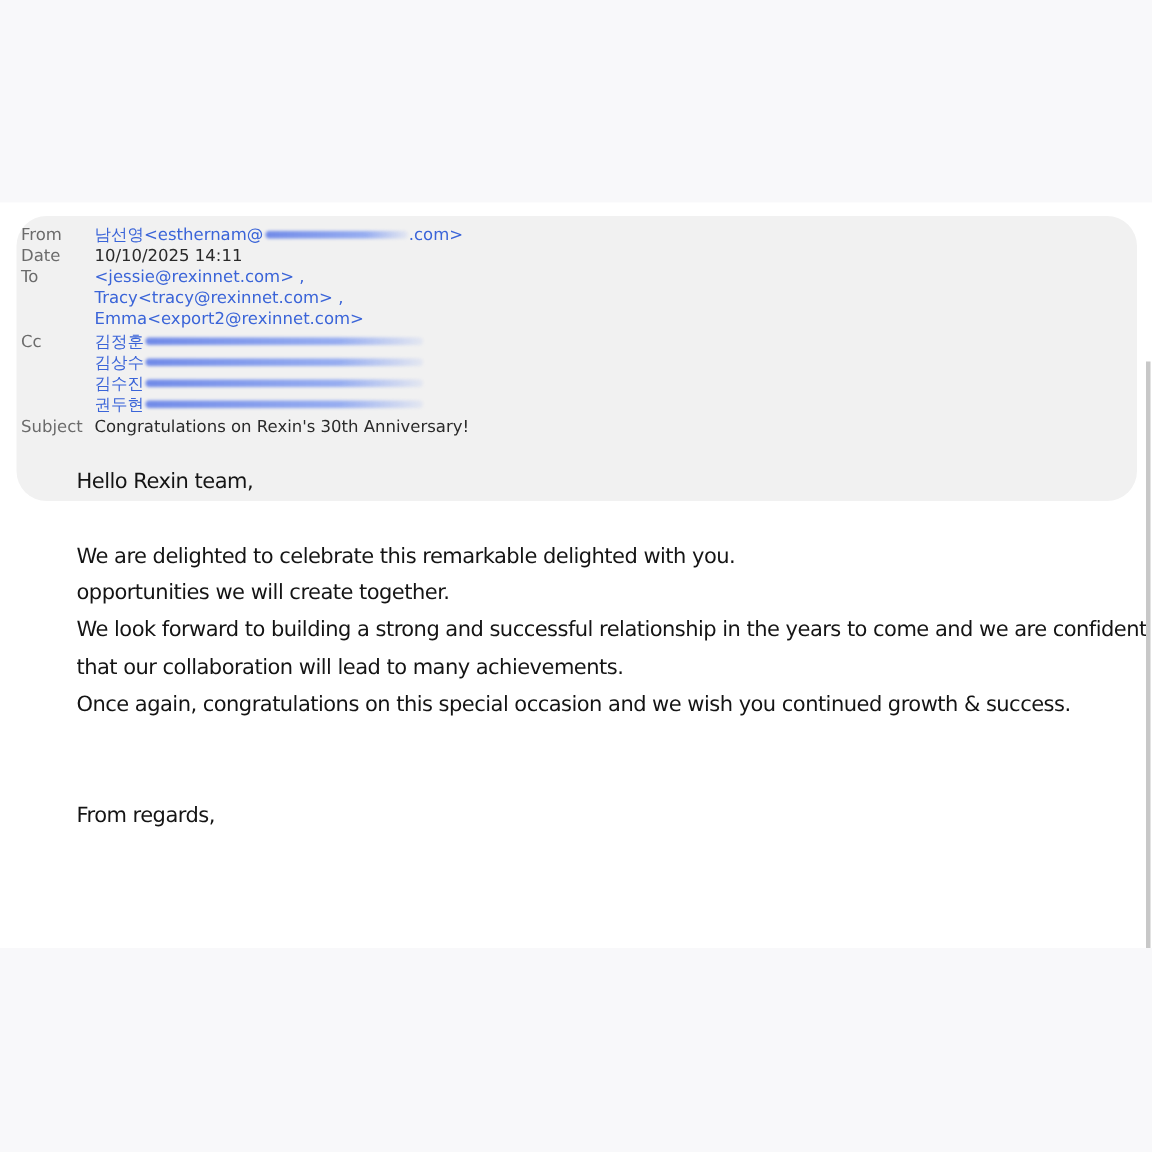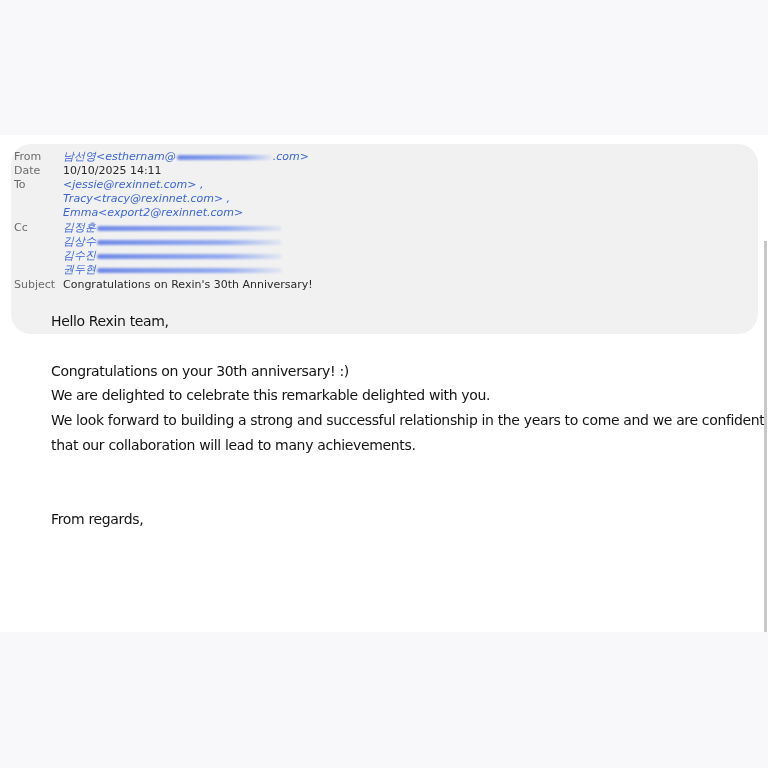--- a/index.html
+++ b/index.html
@@ -44,21 +44,20 @@
       left: 0;
       color: #6b6b6b;
     }
     .header-value {
       position: absolute;
       left: 49px;
       color: #2a2a2a;
     }
     .header-value.link {
       color: #3a64d8;
-      font-style: italic;
     }
     .redact {
       display: inline-block;
       vertical-align: middle;
       height: 5px;
       border-radius: 3px;
       background: linear-gradient(90deg, rgba(90,120,230,0.85), rgba(120,150,240,0.75) 70%, rgba(160,180,245,0.15));
       filter: blur(1px);
     }
     .redact.inline {
@@ -139,23 +138,24 @@
 
     <div class="header-row" style="top:134px;">
       <span class="header-label">Subject</span>
       <span class="header-value">Congratulations on Rexin's 30th Anniversary!</span>
     </div>
   </div>
 
   <div class="body-text">
     <div class="body-line">Hello Rexin team,</div>
     <div class="blank"></div>
-    <div class="body-line">Congratulations on your 30th anniversary! :)</div>
     <div class="body-line">We are delighted to celebrate this remarkable delighted with you.</div>
+    <div class="body-line">opportunities we will create together.</div>
     <div class="body-line">We look forward to building a strong and successful relationship in the years to come and we are confident</div>
     <div class="body-line">that our collaboration will lead to many achievements.</div>
+    <div class="body-line">Once again, congratulations on this special occasion and we wish you continued growth &amp; success.</div>
     <div class="blank"></div>
     <div class="blank"></div>
     <div class="body-line">From regards,</div>
   </div>
 
   <div class="scrollbar"></div>
 </div>
 
 </body></html>

